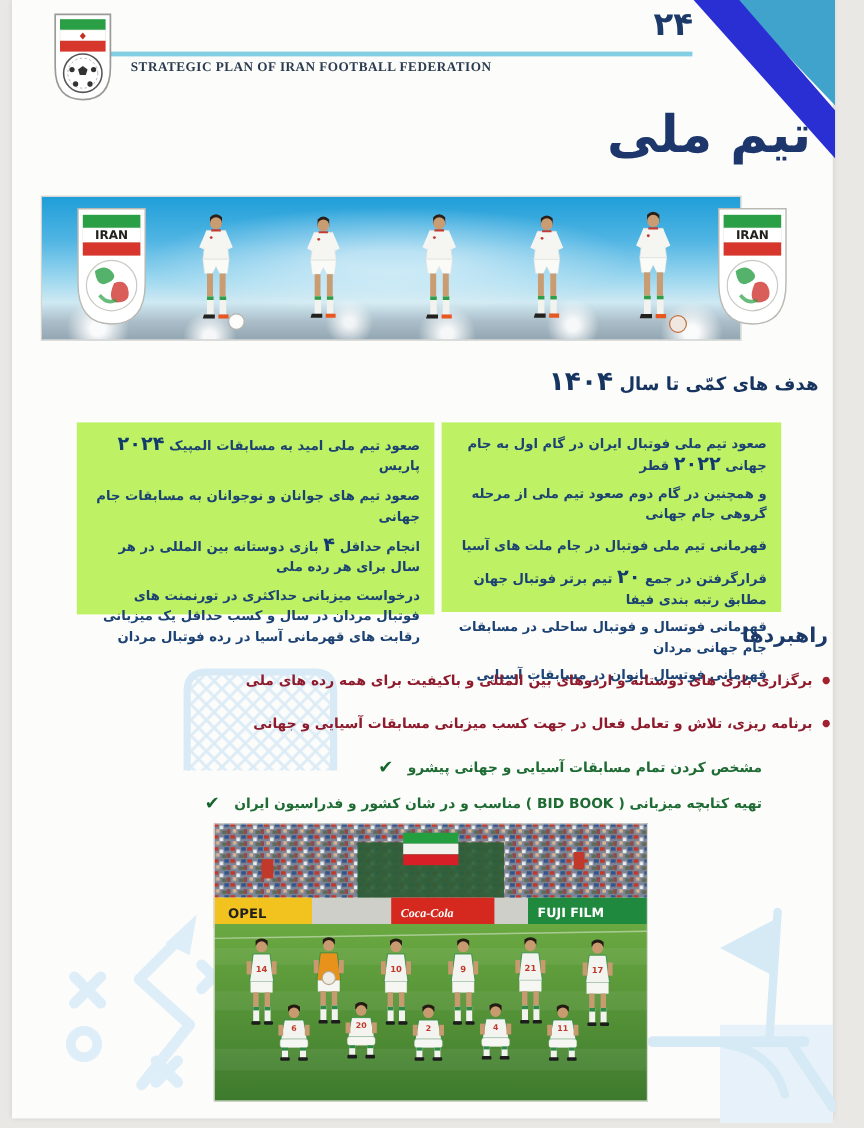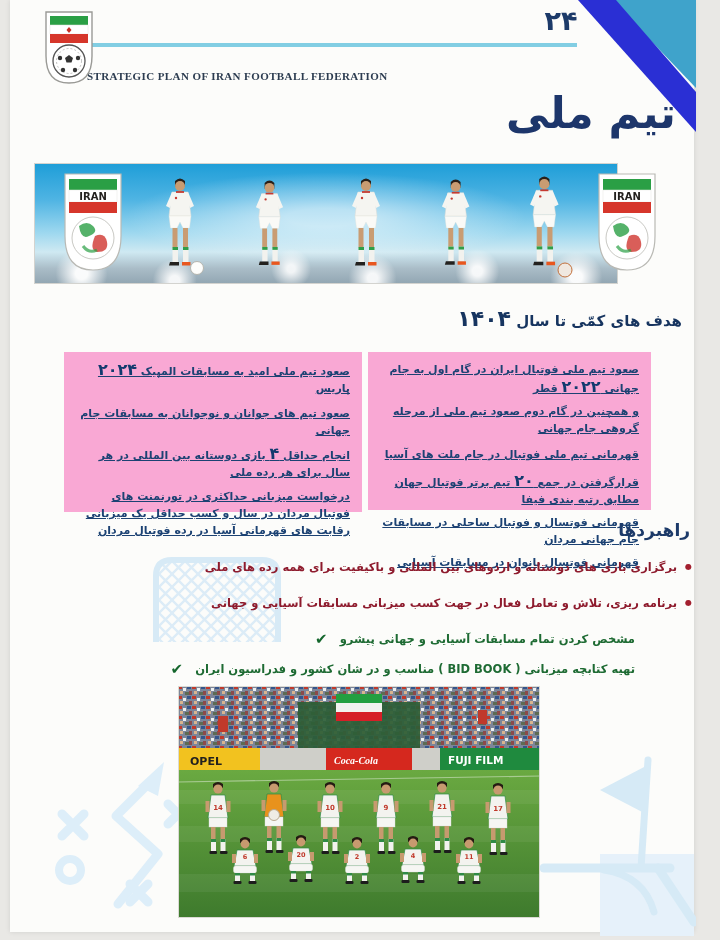--- a/index.html
+++ b/index.html
@@ -2,40 +2,40 @@
 <html lang="fa"><head>
 <meta charset="utf-8">
 <style>
   html,body{margin:0;padding:0;background:#e9e8e5;font-family:"DejaVu Sans",sans-serif;}
   #canvas{position:relative;width:720px;height:940px;background:#e9e8e5;overflow:hidden;margin:0 auto;}
   .page{position:absolute;left:10px;top:0;width:684px;height:932px;background:#fcfcfa;box-shadow:0 0 5px rgba(0,0,0,.10);}
   .abs{position:absolute;}
   svg{display:block;}
   
   .hdr-line{left:60px;top:43px;width:517px;height:4px;background:#82cee3;}
-  .hdr-sub{left:87px;top:50px;font-family:"Liberation Serif",serif;font-size:11px;font-weight:bold;color:#2c3c50;letter-spacing:.4px;margin-top:20px;}
+  .hdr-sub{left:109px;top:50px;font-family:"Liberation Serif",serif;font-size:11px;font-weight:bold;color:#2c3c50;letter-spacing:.4px;}
   .pagenum{left:538px;top:5px;width:46px;text-align:center;font-size:27px;font-weight:bold;color:#1c3a69;direction:rtl;}
   .doc-title{right:44px;top:90px;font-size:43px;font-weight:bold;color:#1d366b;direction:rtl;line-height:1.1;}
   
   .banner{left:34px;top:163px;width:584px;height:121px;border:1px solid #d3d3cf;box-sizing:border-box;
     background:
       radial-gradient(circle at 8% 92%, rgba(255,255,255,.95) 0 6px, rgba(255,255,255,0) 26px),
       radial-gradient(circle at 24% 98%, rgba(255,255,255,.9) 0 5px, rgba(255,255,255,0) 22px),
       radial-gradient(circle at 44% 88%, rgba(255,255,255,.85) 0 4px, rgba(255,255,255,0) 20px),
       radial-gradient(circle at 58% 96%, rgba(255,255,255,.9) 0 5px, rgba(255,255,255,0) 24px),
       radial-gradient(circle at 76% 90%, rgba(255,255,255,.9) 0 5px, rgba(255,255,255,0) 22px),
       radial-gradient(circle at 93% 95%, rgba(255,255,255,.95) 0 6px, rgba(255,255,255,0) 26px),
       radial-gradient(ellipse at 50% 45%, rgba(255,255,255,.55) 0 40px, rgba(255,255,255,0) 200px),
       linear-gradient(180deg,#1f9ed8 0%,#4fb4e3 30%,#9ed8ef 58%,#cfe9f2 74%,#a9bcc7 88%,#93a7b3 100%);}
   
   .goals-h{right:38px;top:306px;direction:rtl;color:#16345f;white-space:nowrap;font-weight:bold;font-size:15px;}
   .goals-h .big{font-size:22px;}
   
-  .box{top:352px;background:#f9a8d4;color:#1c4273;direction:rtl;font-size:11px;font-weight:bold;
-       padding:9px 12px;box-sizing:border-box;text-decoration:underline;}
+  .box{top:352px;background:#bef264;color:#1c4273;direction:rtl;font-size:11px;font-weight:bold;
+       padding:9px 12px;box-sizing:border-box;}
   .box p{margin:0 0 6px;line-height:17px;}
   .box .num{font-size:16px;color:#123a6e;}
   .box-r{left:368px;width:283px;height:158px;}
   .box-l{left:64px;width:298px;height:160px;}
   
   .strat-h{right:30px;top:520px;direction:rtl;font-size:17px;font-weight:bold;color:#1c3a69;}
   .bullet{right:28px;direction:rtl;color:#8e1b2d;font-weight:bold;font-size:11.5px;white-space:nowrap;margin-left:16px;}
   .bullet .dot{color:#a3202f;font-size:8px;vertical-align:2px;margin-inline-end:8px;}
   .check{right:85px;direction:rtl;color:#1e6b33;font-weight:bold;font-size:11.5px;white-space:nowrap;}
   .check .mark{color:#14662c;font-size:15px;margin-inline-start:12px;vertical-align:-1px;}

